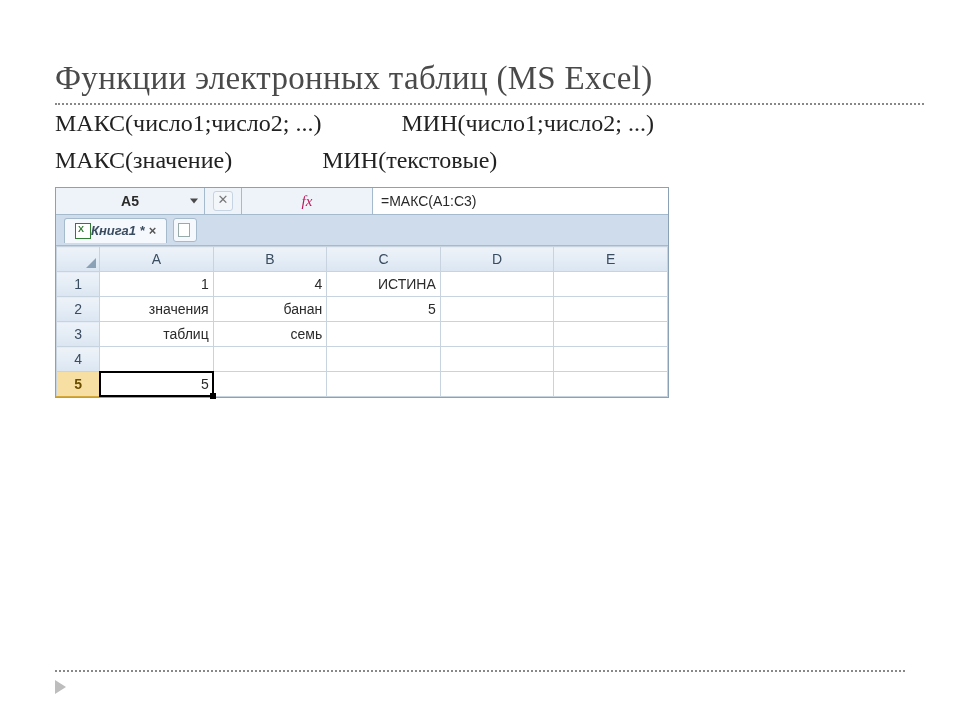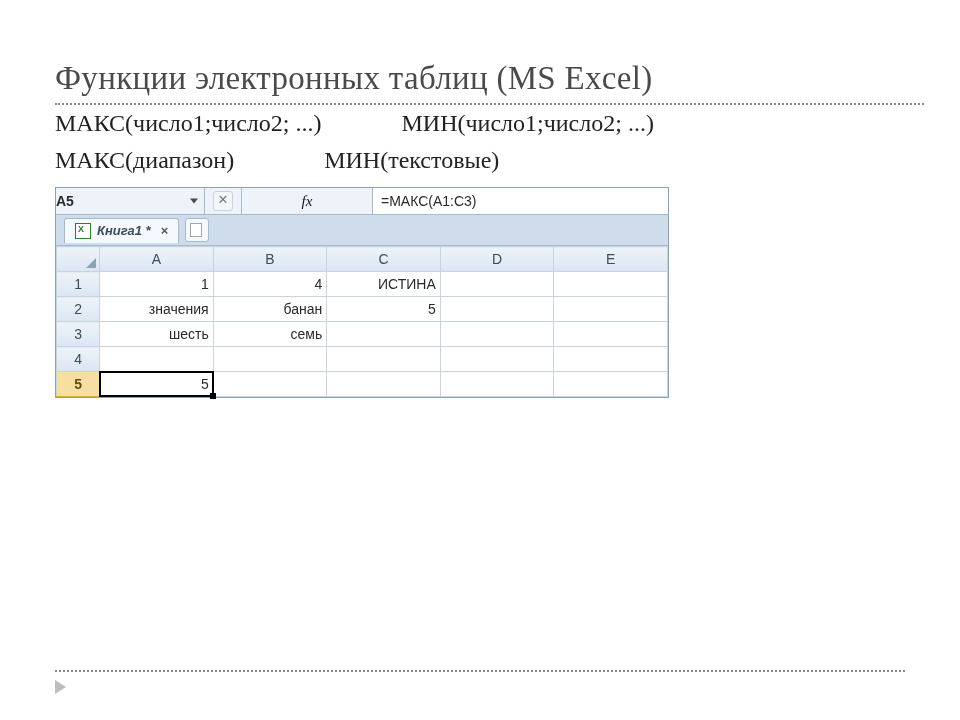--- a/index.html
+++ b/index.html
@@ -53,20 +53,21 @@
     display: flex;
     align-items: stretch;
     height: 26px;
     border-bottom: 1px solid #a6bace;
     background: #eef3f9;
   }
   .namebox {
     width: 148px;
     display: flex;
     align-items: center;
+    justify-content: center;
     border-right: 1px solid #a6bace;
     font-weight: bold;
     position: relative;
     background: #eef3f9;
   }
   .namebox .dd {
     position: absolute;
     right: 6px;
     top: 50%;
     transform: translateY(-50%);
@@ -93,21 +94,21 @@
     text-align: center;
   }
   .fx-label {
     width: 130px;
     display: flex;
     align-items: center;
     justify-content: center;
     font-style: italic;
     font-family: "Times New Roman", serif;
     font-size: 15px;
-    color: #0f172a;
+    color: #be185d;
     border-right: 1px solid #a6bace;
   }
   .formula-input {
     flex: 1;
     display: flex;
     align-items: center;
     padding-left: 8px;
     background: #fff;
   }
   .tab-strip {
@@ -117,21 +118,20 @@
     padding-left: 8px;
     gap: 6px;
     background: #cfdceb;
     border-bottom: 1px solid #a6bace;
   }
   .tab {
     display: flex;
     align-items: center;
     height: 24px;
     padding: 0 10px;
-    gap: 6px;
     background: #f5f8fc;
     border: 1px solid #a6bace;
     border-bottom: none;
     border-radius: 3px 3px 0 0;
     font-style: italic;
     font-weight: bold;
     color: #3a4c60;
     font-size: 13px;
   }
   .tab .xl-icon {
@@ -262,21 +262,21 @@
 
 <div class="slide">
   <h1 class="title">Функции электронных таблиц (MS Excel)</h1>
   <hr class="hr-dotted">
 
   <div class="body-text">
     <span class="row">
       <span>МАКС(число1;число2; ...)</span><span class="sp1"></span><span>МИН(число1;число2; ...)</span>
     </span>
     <span class="row">
-      <span>МАКС(диапазон)</span><span class="sp2"></span><span>МИН(текстовые)</span>
+      <span>МАКС(значение)</span><span class="sp2"></span><span>МИН(текстовые)</span>
     </span>
   </div>
 
   <div class="excel">
     <div class="formula-bar">
       <div class="namebox">
         <span>A5</span>
         <span class="dd"></span>
       </div>
       <div class="fx-btns">
@@ -324,21 +324,21 @@
       <tr>
         <th class="rowhdr">2</th>
         <td>значения</td>
         <td>банан</td>
         <td class="num">5</td>
         <td></td>
         <td></td>
       </tr>
       <tr>
         <th class="rowhdr">3</th>
-        <td>шесть</td>
+        <td>таблиц</td>
         <td>семь</td>
         <td></td>
         <td></td>
         <td></td>
       </tr>
       <tr>
         <th class="rowhdr">4</th>
         <td></td>
         <td></td>
         <td></td>

